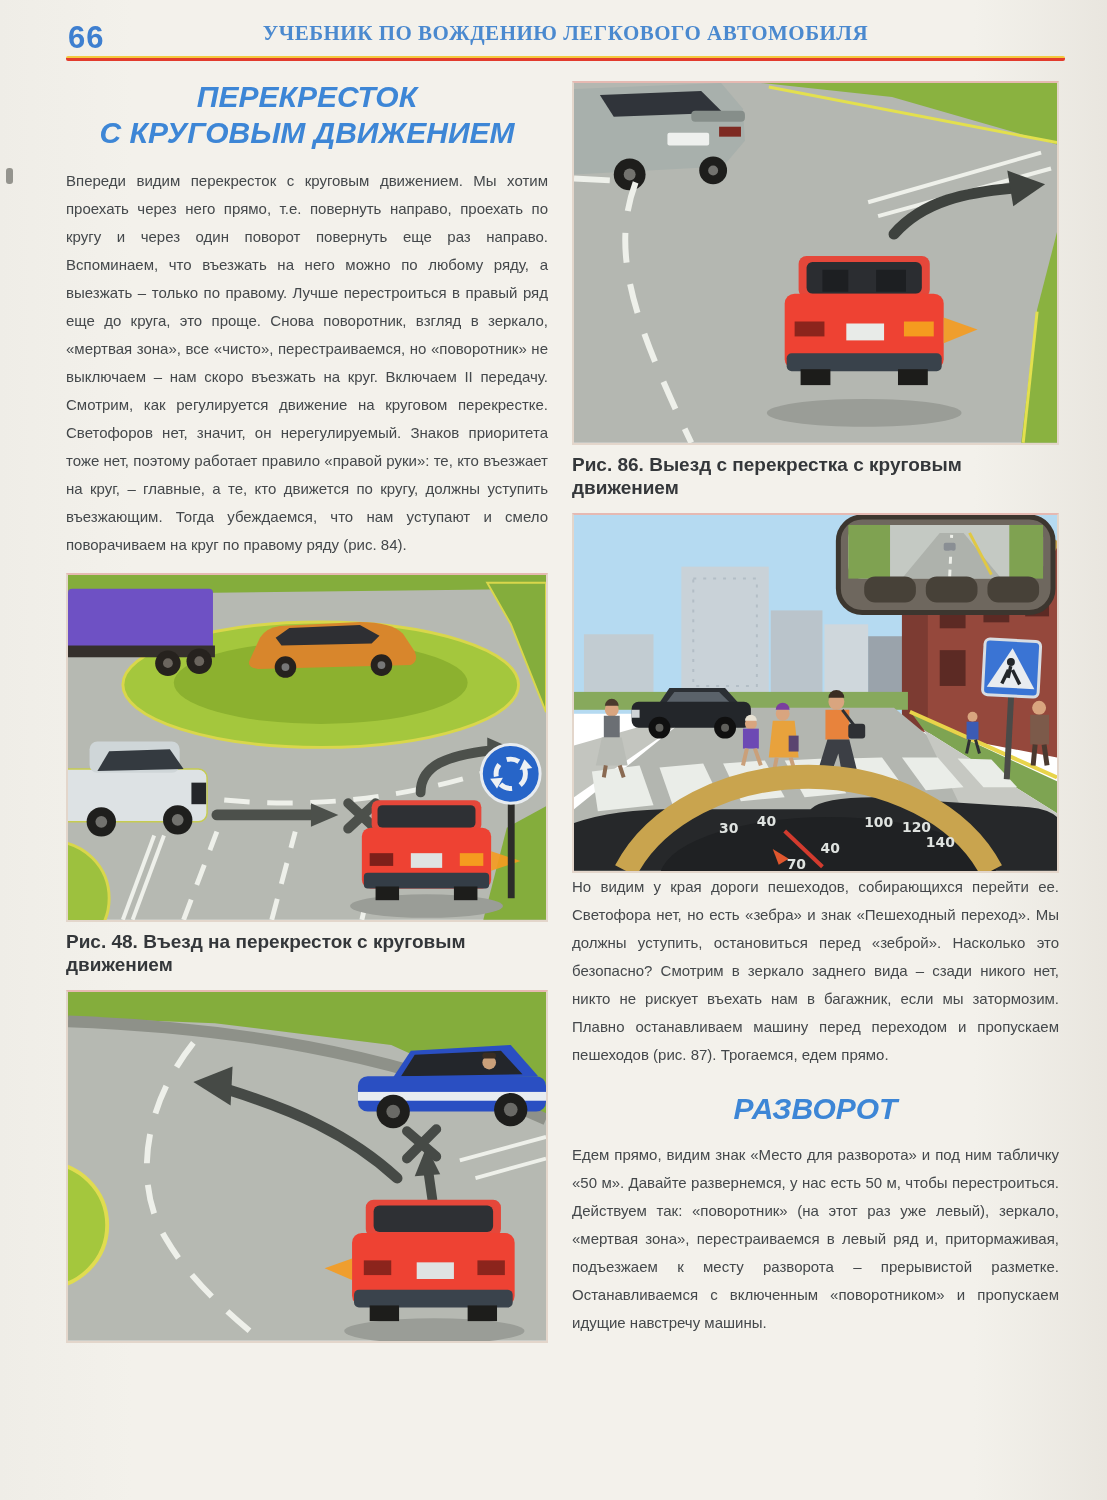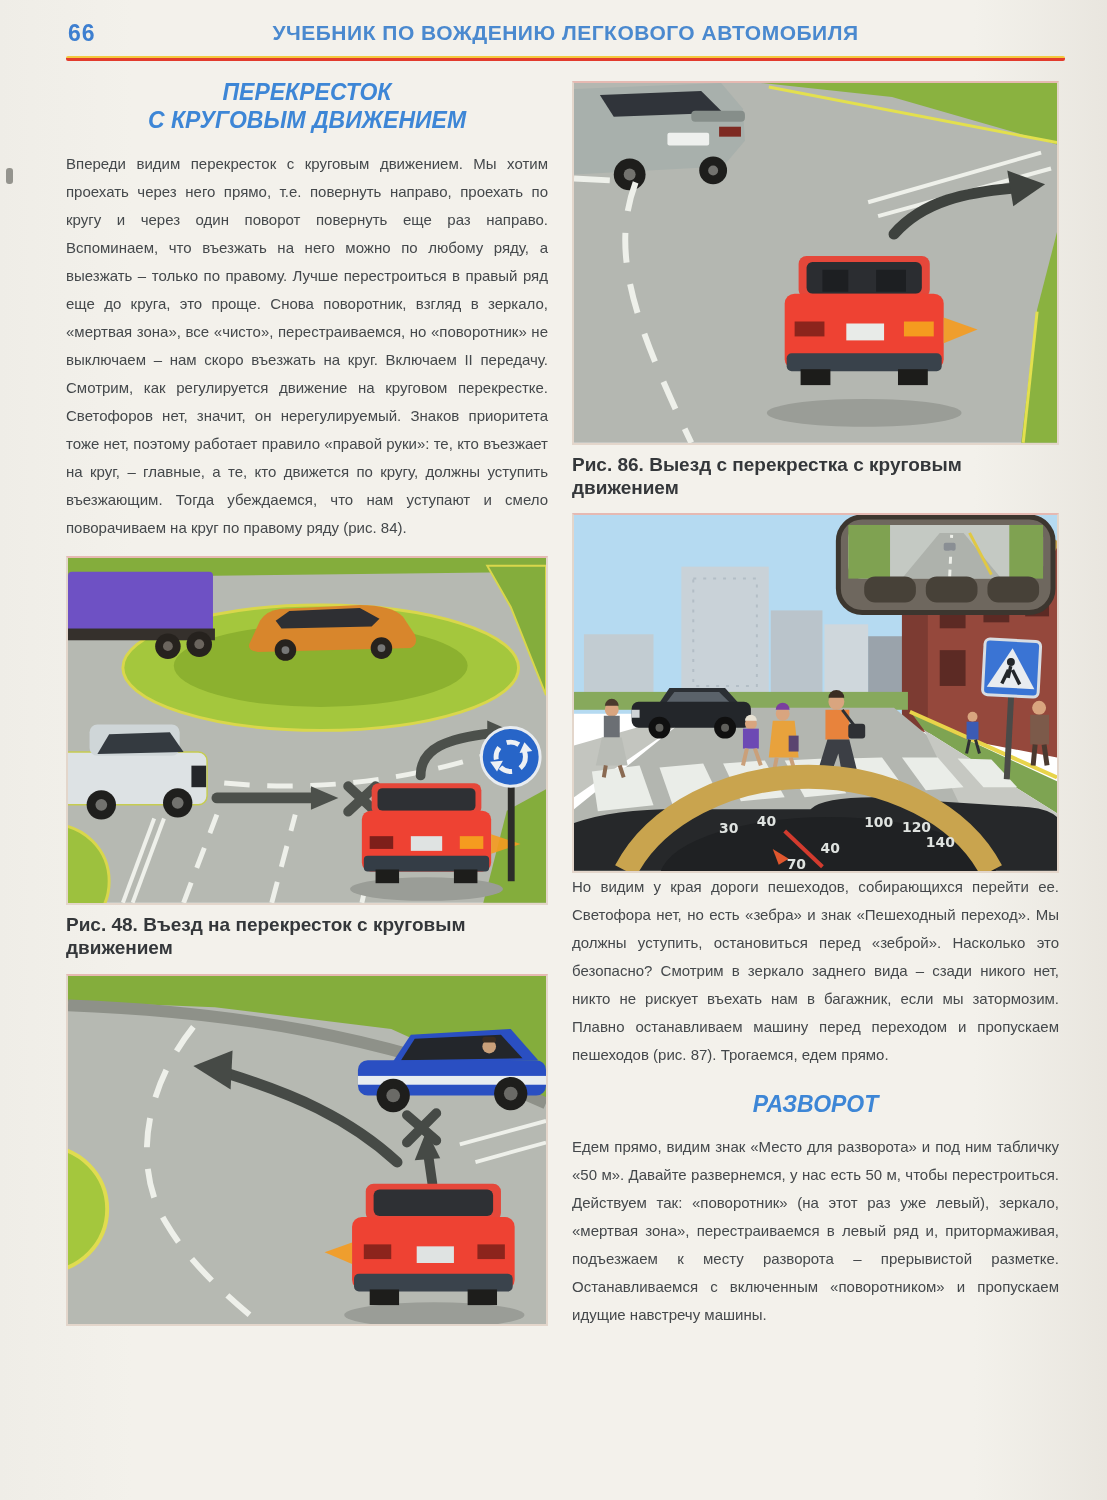--- a/index.html
+++ b/index.html
@@ -10,38 +10,38 @@
     background:linear-gradient(90deg,#efede7 0%,#f3f1eb 12%,#f3f1eb 88%,#e9e6df 100%);
     font-family:"Liberation Sans","DejaVu Sans",sans-serif;
     color:#43474a;
     overflow:hidden;
     box-sizing:border-box;
     padding:16px 42px 0 66px;
   }
   .page-header{position:relative;height:36px;}
   .page-num{
     position:absolute;left:2px;top:4px;
-    font-size:23px;font-weight:bold;color:#3e7fd0;letter-spacing:1px;
+    font-size:31px;font-weight:bold;color:#3e7fd0;letter-spacing:1px;
   }
   .header-title{
     text-align:center;font-size:21px;font-weight:600;color:#4a89cf;
-    letter-spacing:0.5px;padding-top:5px;
+    letter-spacing:0.5px;padding-top:5px;font-family:Liberation Serif, serif;
   }
   .header-rule{
     height:5px;margin-top:4px;
     background:linear-gradient(#f3c93e 0 45%,#e23b2c 45% 100%);
     border-radius:2px;
   }
   .columns{display:flex;gap:24px;margin-top:12px;}
   .col-left{width:482px;flex:0 0 482px;}
   .col-right{width:487px;flex:0 0 487px;}
   .section-title{
     margin:6px 0 16px 0;
     text-align:center;color:#3d86d6;
-    font-size:23px;font-weight:bold;font-style:italic;line-height:1.2;
+    font-size:30px;font-weight:bold;font-style:italic;line-height:1.2;
   }
   .body-text{
     margin:0 0 2px 0;
     font-size:15px;line-height:28px;text-align:justify;
     color:#44484b;
   }
   figure{margin:14px 0 0 0;}
   .fig-frame{
     border:2px solid #e3d6cb;border-top-color:#e6b9b2;
     background:#fff;line-height:0;margin-top:8px;

